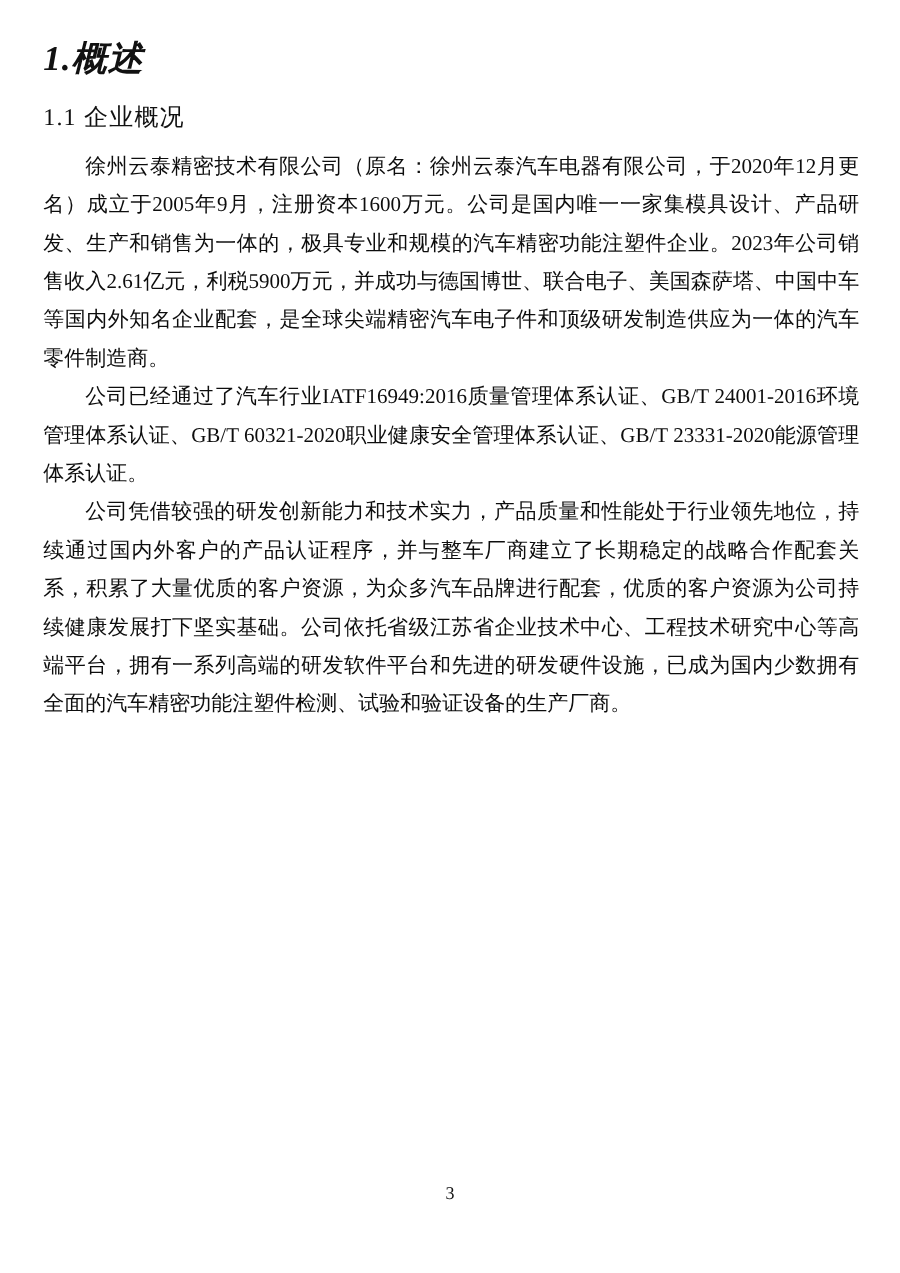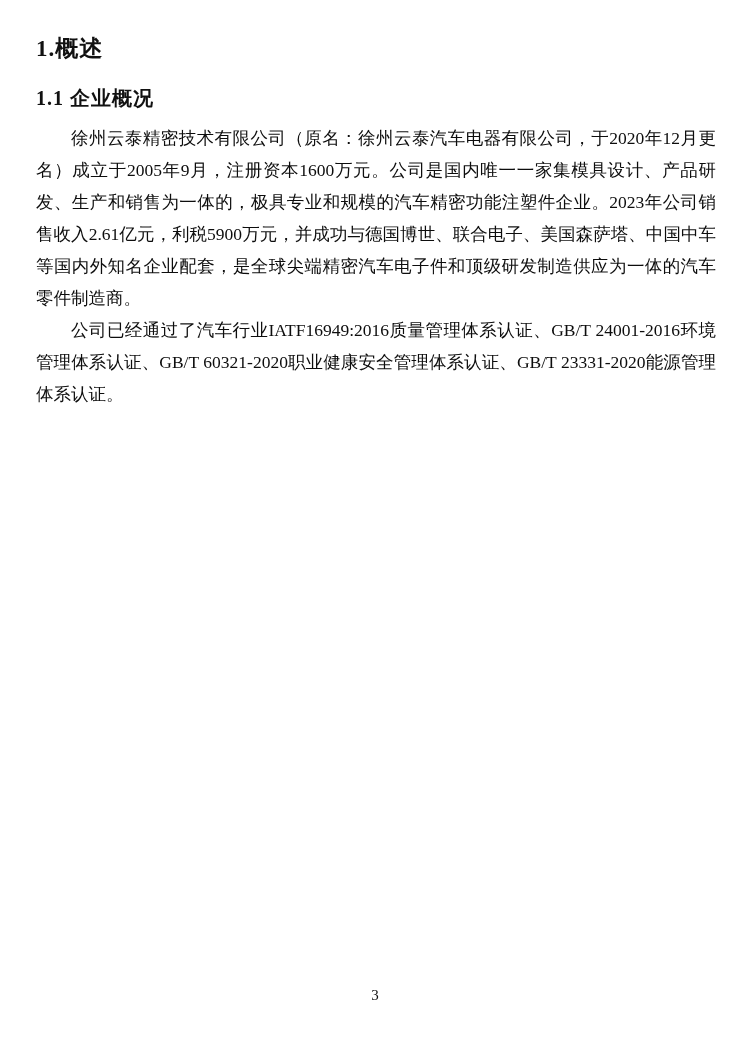--- a/index.html
+++ b/index.html
@@ -18,29 +18,30 @@
     overflow: hidden;
     box-sizing: border-box;
   }
   .content {
     position: absolute;
     top: 36px;
     left: 36px;
     right: 34px;
   }
   .h1 {
-    font-size: 23px;
+    font-size: 29px;
     font-weight: bold;
     line-height: 26px;
     margin: 0 0 24px 0;
     letter-spacing: 1px;
+    font-style: italic;
   }
   .h2 {
     font-size: 20px;
-    font-weight: bold;
+    font-weight: normal;
     line-height: 24px;
     margin: 0 0 12px 0;
     letter-spacing: 1px;
   }
   .body-text p {
     margin: 0;
     font-size: 17.5px;
     line-height: 32px;
     text-align: justify;
     text-indent: 2em;
@@ -61,18 +62,19 @@
 </head>
 <body>
 
 <div class="page">
   <div class="content">
     <div class="h1">1.概述</div>
     <div class="h2">1.1 企业概况</div>
     <div class="body-text">
       <p>徐州云泰精密技术有限公司（原名：徐州云泰汽车电器有限公司，于2020年12月更名）成立于2005年9月，注册资本1600万元。公司是国内唯一一家集模具设计、产品研发、生产和销售为一体的，极具专业和规模的汽车精密功能注塑件企业。2023年公司销售收入2.61亿元，利税5900万元，并成功与德国博世、联合电子、美国森萨塔、中国中车等国内外知名企业配套，是全球尖端精密汽车电子件和顶级研发制造供应为一体的汽车零件制造商。</p>
       <p>公司已经通过了汽车行业IATF16949:2016质量管理体系认证、GB/T 24001-2016环境管理体系认证、GB/T 60321-2020职业健康安全管理体系认证、GB/T 23331-2020能源管理体系认证。</p>
+      <p>公司凭借较强的研发创新能力和技术实力，产品质量和性能处于行业领先地位，持续通过国内外客户的产品认证程序，并与整车厂商建立了长期稳定的战略合作配套关系，积累了大量优质的客户资源，为众多汽车品牌进行配套，优质的客户资源为公司持续健康发展打下坚实基础。公司依托省级江苏省企业技术中心、工程技术研究中心等高端平台，拥有一系列高端的研发软件平台和先进的研发硬件设施，已成为国内少数拥有全面的汽车精密功能注塑件检测、试验和验证设备的生产厂商。</p>
     </div>
   </div>
   <div class="footer">
     <span>3</span>
   </div>
 </div>
 
 </body></html>

